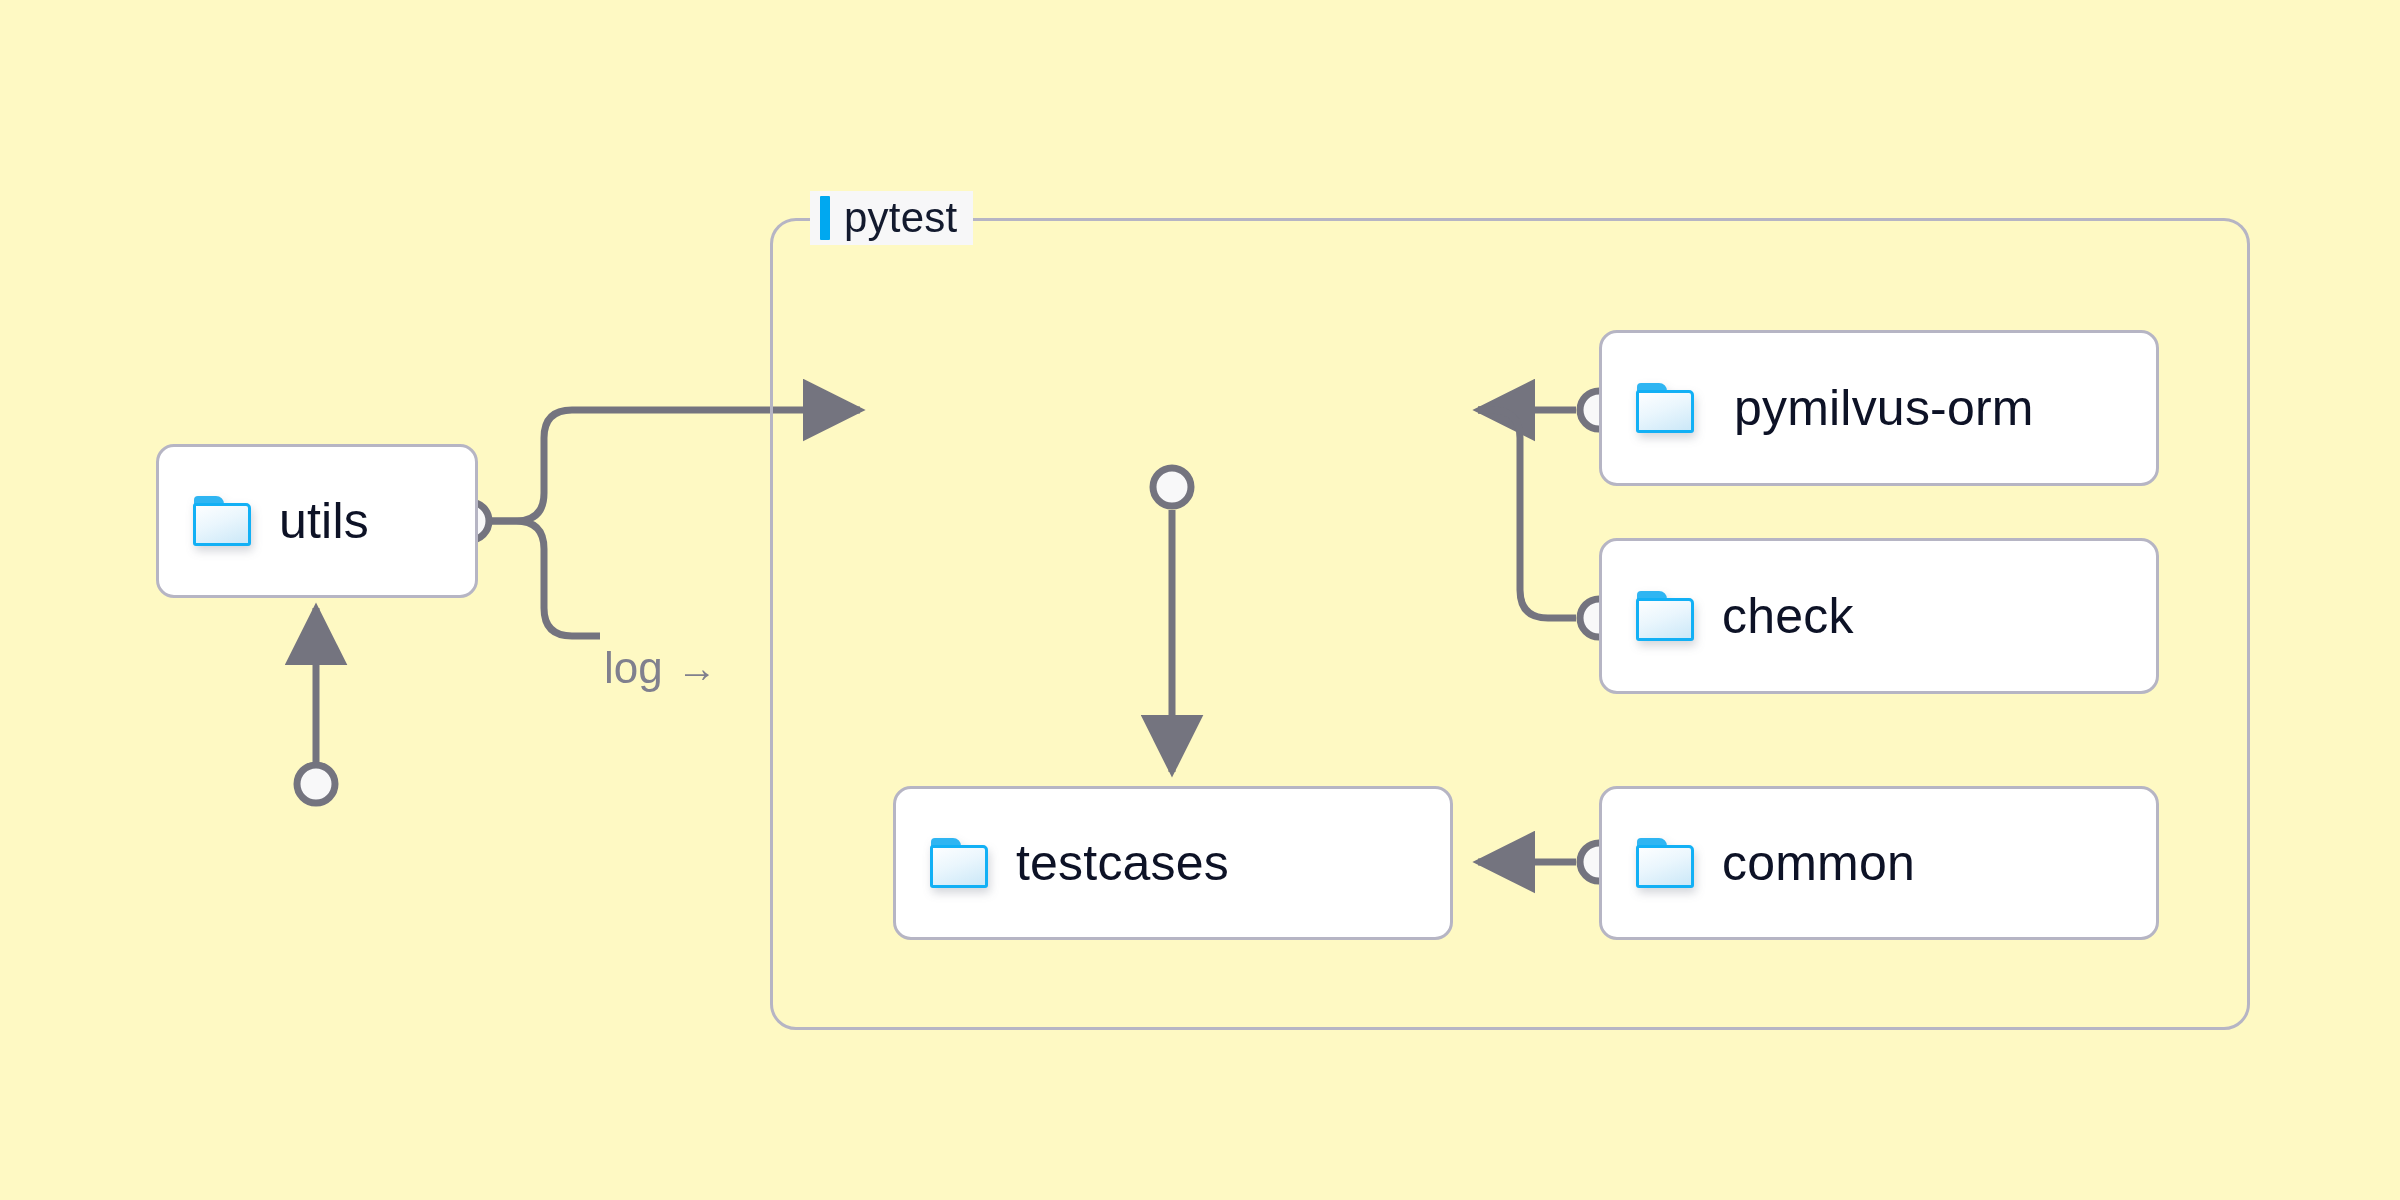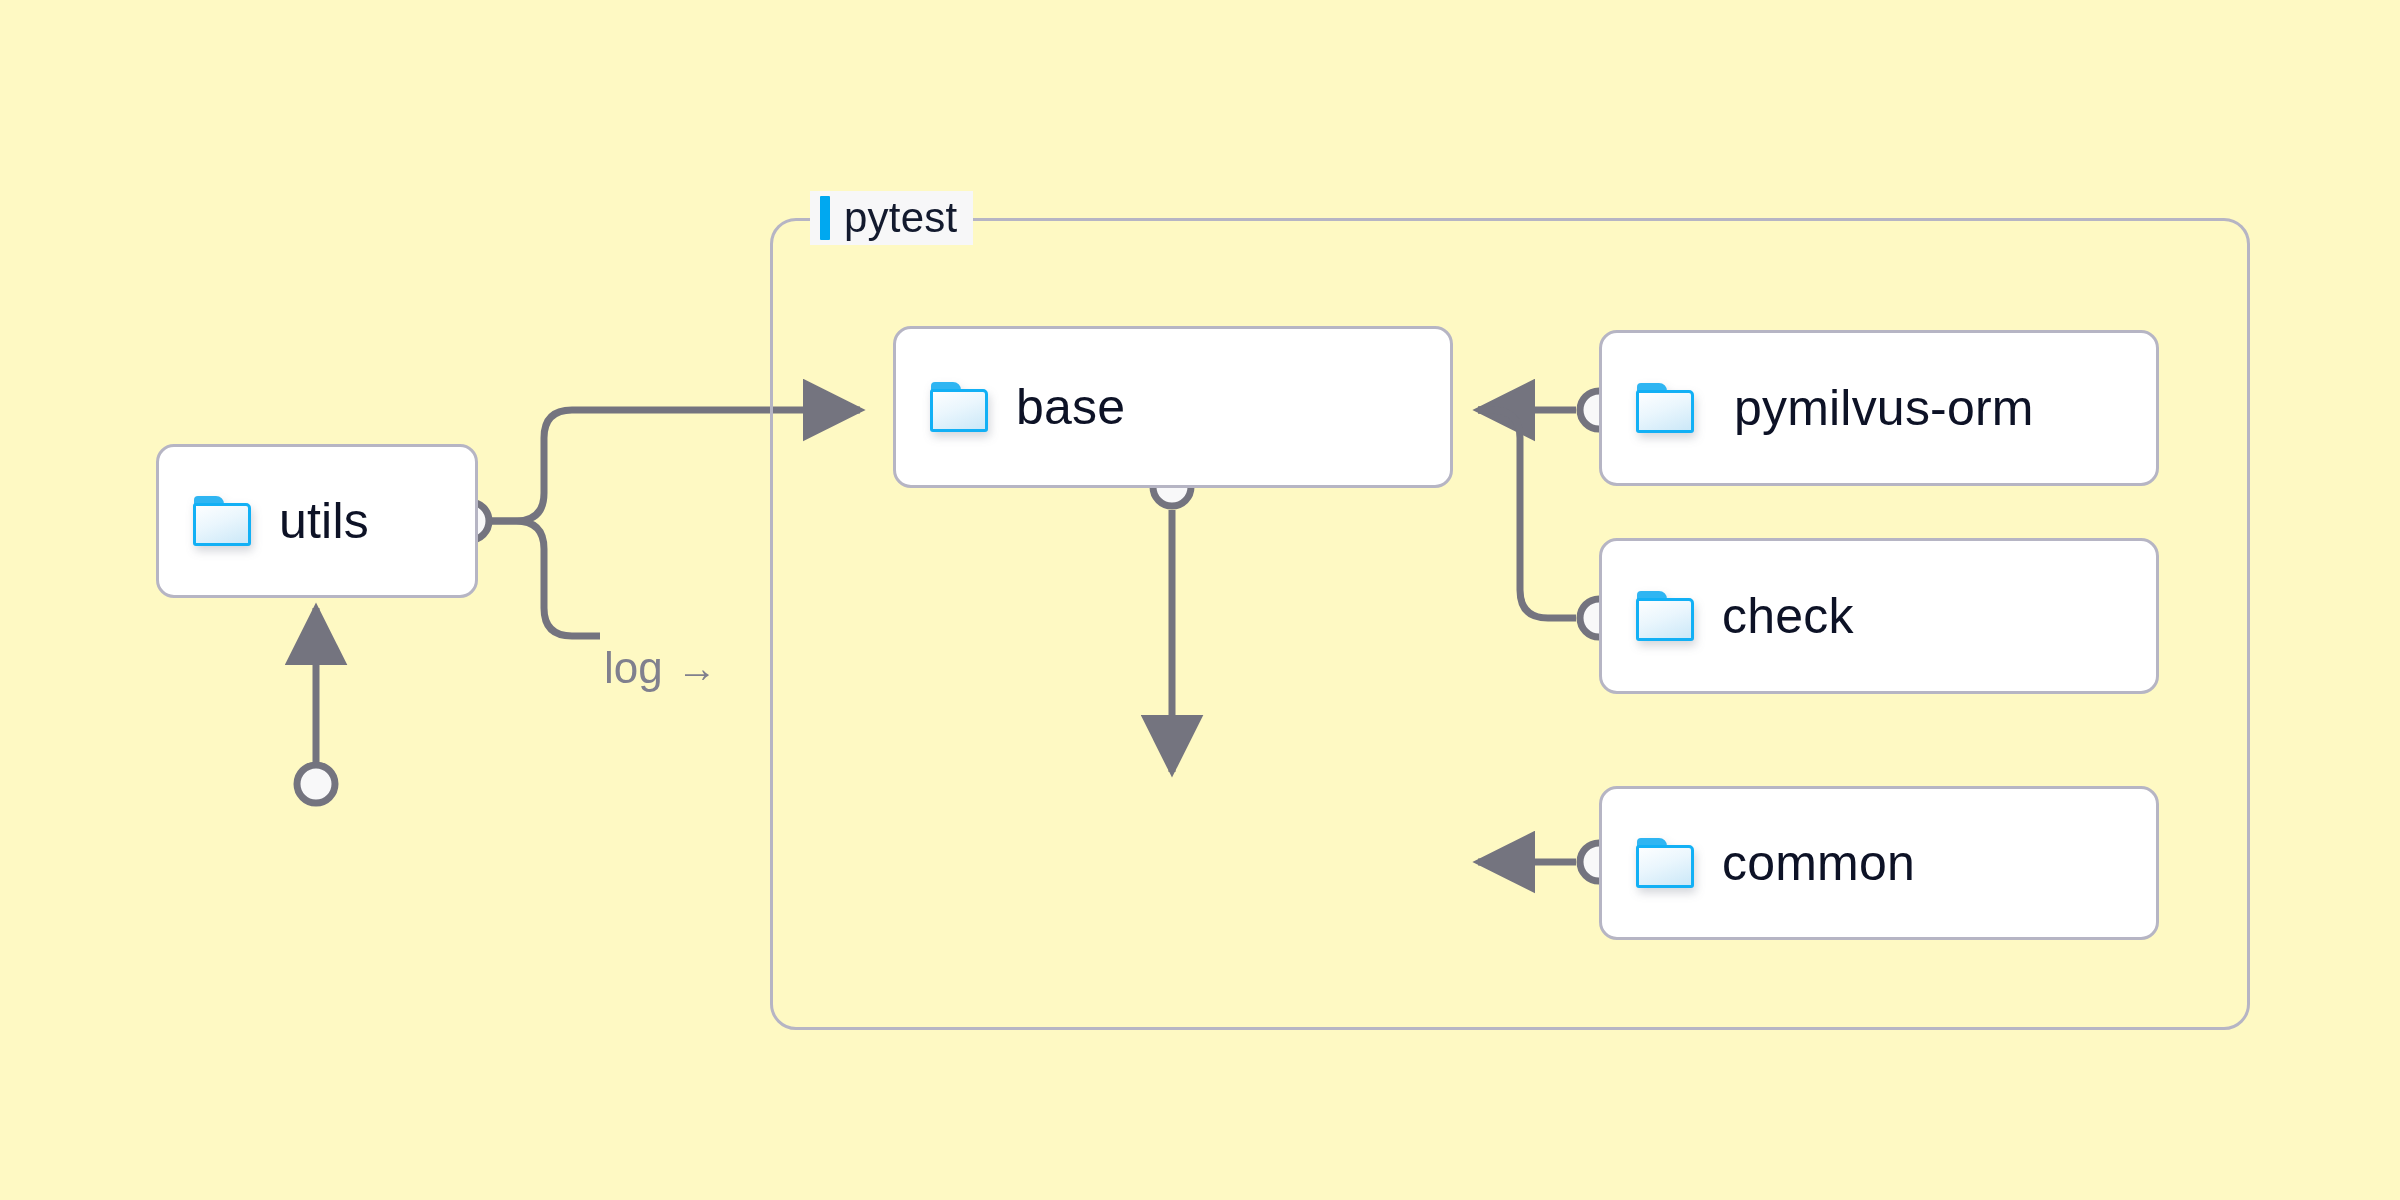--- a/index.html
+++ b/index.html
@@ -187,28 +187,28 @@
 
   <div class="node" style="left:156px; top:444px; width:322px; height:154px;">
     <span class="folder-icon">
       <span class="f-tab"></span>
         <span class="f-body"></span>
     </span>
     <span class="node-label">utils</span>
   </div>
 
 
-  <div class="node" style="left:893px; top:326px; width:560px; height:162px;">
-    <span class="folder-icon">
-      <span class="f-tab"></span>
-        <span class="f-body"></span>
-    </span>
-    <span class="node-label">base</span>
-  </div>
-
+
+  <div class="node" style="left:893px; top:786px; width:560px; height:154px;">
+    <span class="folder-icon">
+      <span class="f-tab"></span>
+        <span class="f-body"></span>
+    </span>
+    <span class="node-label">testcases</span>
+  </div>
 
   <div class="node" style="left:1599px; top:330px; width:560px; height:156px;gap:40px;">
     <span class="folder-icon">
       <span class="f-tab"></span>
         <span class="f-body"></span>
     </span>
     <span class="node-label">pymilvus-orm</span>
   </div>
 
   <div class="node" style="left:1599px; top:538px; width:560px; height:156px;">

